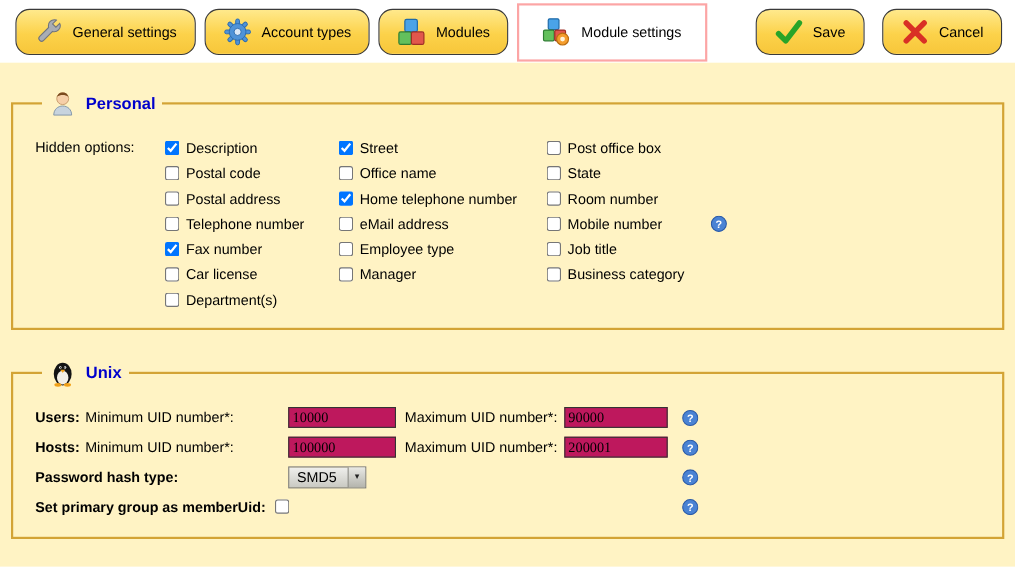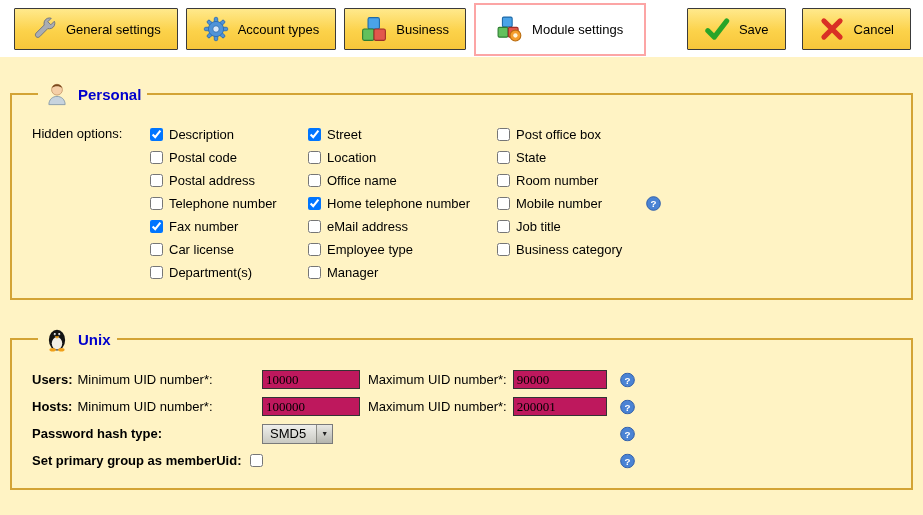--- a/index.html
+++ b/index.html
@@ -3,21 +3,21 @@
 <meta charset="utf-8">
 <style>
   *{box-sizing:border-box}
   html,body{margin:0;padding:0}
   body{width:923px;height:515px;font-family:"Liberation Sans",sans-serif;font-size:13px;color:#000;background:#fff;overflow:hidden}
 
   
   .toolbar{display:flex;align-items:flex-start;padding:8px 12px 0 14px;height:57px;background:#fff}
   .tb-btn{display:inline-flex;align-items:center;gap:9px;height:42px;padding:0 16px;
     background:linear-gradient(180deg,#ffe98c 0%,#fcd24a 55%,#f7c63a 100%);
-    border:1px solid #3a3a3a;border-radius:1px;font-family:inherit;font-size:13px;color:#000;
+    border:1px solid #3a3a3a;border-radius:13px;font-family:inherit;font-size:13px;color:#000;
     cursor:pointer;white-space:nowrap}
   .tb-btn + .tb-btn{margin-left:8px}
   .tb-icon{display:inline-flex;width:26px;height:26px;flex:0 0 auto}
   .tb-icon svg{width:100%;height:100%}
   .active-wrap{margin:-5px 0 0 8px;border:2px solid #fca5a5;background:#fff;padding:3px 4px 4px 4px}
   .tb-btn.active{background:#fff;border:1px solid #fff}
   .save-btn{margin-left:auto !important}
   .cancel-btn{margin-left:16px !important}
 
   
@@ -91,21 +91,21 @@
   </button>
 
   <button class="tb-btn">
     <span class="tb-icon">
       <svg viewBox="0 0 24 24">
         <rect x="6.5" y="1.5" width="10.5" height="10.5" rx="1.5" fill="#4aa3e8" stroke="#1e6aa8"></rect>
         <rect x="1.5" y="12" width="10.5" height="10.5" rx="1.5" fill="#63c05c" stroke="#2e7d32"></rect>
         <rect x="12" y="12" width="10.5" height="10.5" rx="1.5" fill="#e2574c" stroke="#9e2f26"></rect>
       </svg>
     </span>
-    <span>Business</span>
+    <span>Modules</span>
   </button>
 
   <div class="active-wrap">
     <button class="tb-btn active">
       <span class="tb-icon">
         <svg viewBox="0 0 24 24">
           <rect x="5" y="1" width="9" height="9" rx="1.2" fill="#4aa3e8" stroke="#1e6aa8"></rect>
           <rect x="1" y="10.5" width="9" height="9" rx="1.2" fill="#63c05c" stroke="#2e7d32"></rect>
           <rect x="10.5" y="10.5" width="9" height="9" rx="1.2" fill="#e2574c" stroke="#9e2f26"></rect>
           <circle cx="17" cy="18" r="5" fill="#f59d2c" stroke="#b96c10"></circle>
@@ -180,24 +180,20 @@
         <label class="cb-row">
           <input type="checkbox" style="">
           <span>Department(s)</span>
         </label>
       </div>
 
       <div class="cb-col cb-col2">
         <label class="cb-row">
           <input type="checkbox" checked="" style="">
           <span>Street</span>
-        </label>
-        <label class="cb-row">
-          <input type="checkbox" style="">
-          <span>Location</span>
         </label>
         <label class="cb-row">
           <input type="checkbox" style="">
           <span>Office name</span>
         </label>
         <label class="cb-row">
           <input type="checkbox" checked="" style="">
           <span>Home telephone number</span>
         </label>
         <label class="cb-row">

